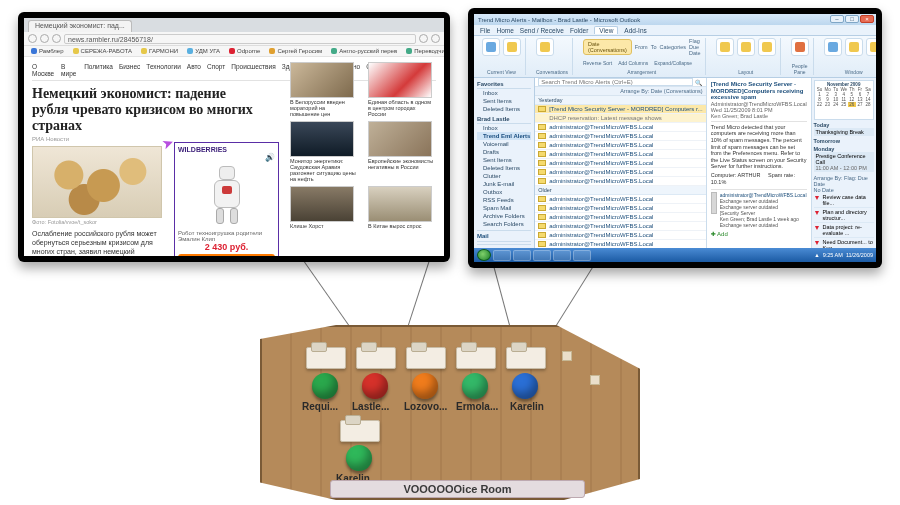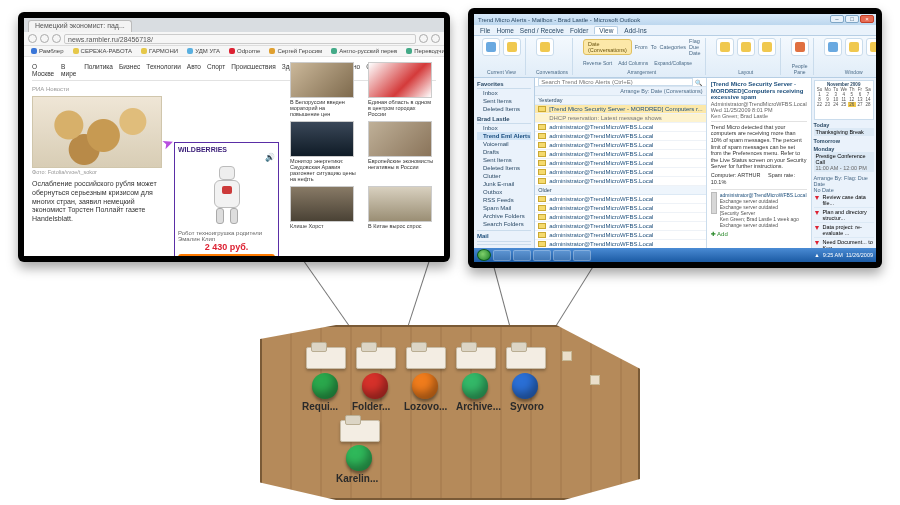--- a/index.html
+++ b/index.html
@@ -185,26 +185,27 @@
   <div class="small-box" style="left:330px;top:50px;"></div>
 
   <div class="seat" style="left:52px; top:48px; background:#2aa84c;"></div>
   <div class="seat" style="left:102px;top:48px; background:#d6312a;"></div>
   <div class="seat" style="left:152px;top:48px; background:#f07c1c;"></div>
   <div class="seat" style="left:202px;top:48px; background:#33b868;"></div>
   <div class="seat" style="left:252px;top:48px; background:#2a6fd6;"></div>
   <div class="seat" style="left:86px; top:120px;background:#2fb85a;"></div>
 
   <div class="seat-label" style="left:42px; top:76px;">Requi...</div>
-  <div class="seat-label" style="left:92px; top:76px;">Folder...</div>
+  <div class="seat-label" style="left:92px; top:76px;">Lastle...</div>
   <div class="seat-label" style="left:144px;top:76px;">Lozovo...</div>
-  <div class="seat-label" style="left:196px;top:76px;">Archive...</div>
-  <div class="seat-label" style="left:250px;top:76px;">Syvoro</div>
+  <div class="seat-label" style="left:196px;top:76px;">Ermola...</div>
+  <div class="seat-label" style="left:250px;top:76px;">Karelin</div>
   <div class="seat-label" style="left:76px; top:148px;">Karelin...</div>
 
+  <div class="room-label-bar">VOOOOOOice Room</div>
 </div>
 
 <div id="left-mon" class="monitor">
   <div class="screen">
 
     <div class="brw-tabs">
       <div class="brw-tab">Немецкий экономист: пад...</div>
     </div>
 
     <div class="brw-tool">
@@ -237,20 +238,21 @@
         <span>Технологии</span>
         <span>Авто</span>
         <span>Спорт</span>
         <span>Происшествия</span>
         <span>Здоровье</span>
         <span>Занимательно</span>
         <span>США</span>
         <span>Московская область</span>
       </div>
 
+      <div class="headline">Немецкий экономист: падение рубля чревато кризисом во многих странах</div>
       <div class="byline">РИА Новости</div>
       <div class="coins"></div>
       <div class="caption">Фото: Fotolia/vvoe/t_sokor</div>
       <div class="para">Ослабление российского рубля может обернуться серьезным кризисом для многих стран, заявил немецкий экономист Торстен Поллайт газете Handelsblatt.</div>
 
       <div class="cursor">➤</div>
 
       <div class="ad">
         <div class="logo">WILDBERRIES</div>
         <div style="text-align:right;font-size:8px;color:#7a4fe0;">🔊</div>

